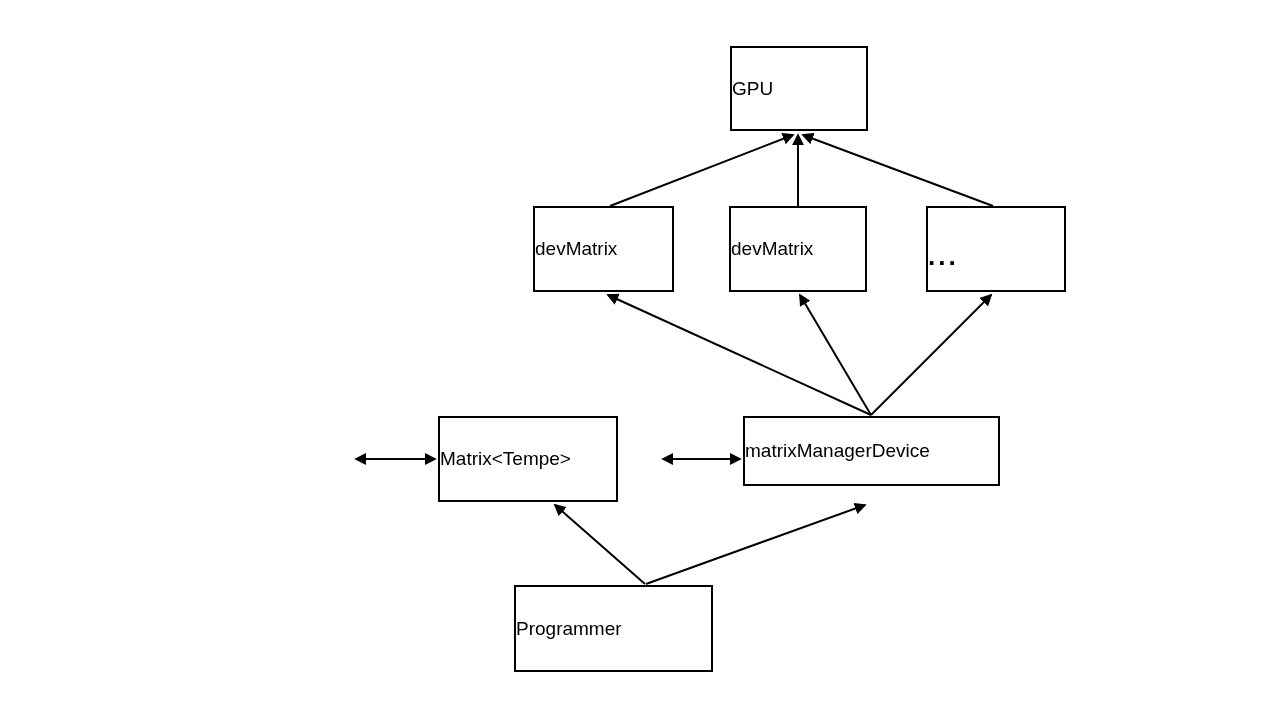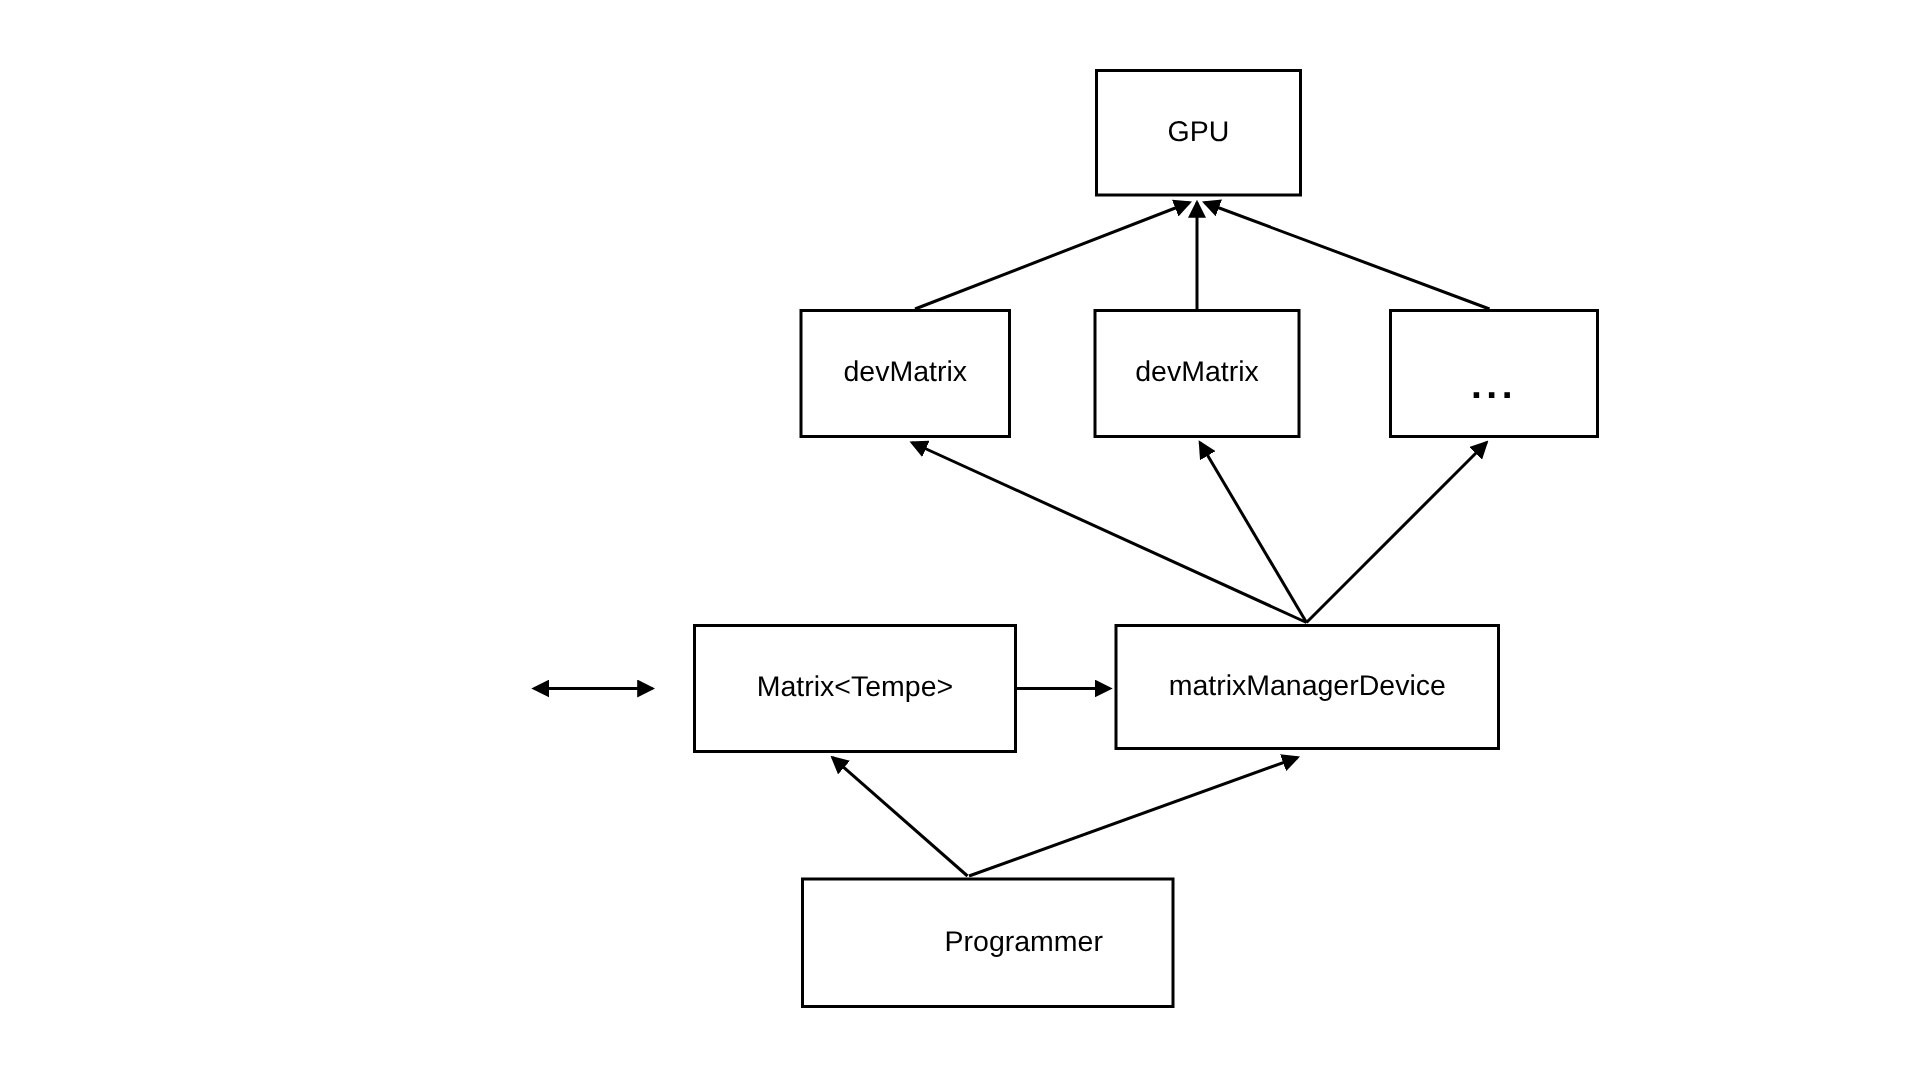--- a/index.html
+++ b/index.html
@@ -27,39 +27,39 @@
     stroke-width: 2;
   }
   .node {
     position: absolute;
     box-sizing: border-box;
     border: 2px solid #000000;
     background: #ffffff;
     color: #000000;
     display: flex;
     align-items: center;
-    justify-content: center;
+    justify-content: flex-start;
     font-size: 19px;
     text-align: center;
     white-space: nowrap;
   }
   .node.ellipsis {
     font-size: 26px;
     font-weight: bold;
     letter-spacing: 3px;
     padding-top: 14px; 
   }
   .n-gpu            { left: 730px; top: 46px;  width: 138px; height: 85px; }
   .n-devmatrix-left { left: 533px; top: 206px; width: 141px; height: 86px; }
   .n-devmatrix-mid  { left: 729px; top: 206px; width: 138px; height: 86px; }
   .n-devmatrix-more { left: 926px; top: 206px; width: 140px; height: 86px; }
   .n-cpu            { left: 213px; top: 416px; width: 140px; height: 86px; }
-  .n-matrix         { left: 438px; top: 416px; width: 216px; height: 86px; margin-left: 24px; }
-  .n-manager        { left: 743px; top: 416px; width: 257px; height: 84px; }
-  .n-programmer     { left: 534px; top: 585px; width: 249px; height: 87px; padding-left: 48px; }
+  .n-matrix         { left: 438px; top: 416px; width: 180px; height: 86px; }
+  .n-manager        { left: 743px; top: 416px; width: 257px; height: 70px; }
+  .n-programmer     { left: 514px; top: 585px; width: 199px; height: 87px; }
 </style>
 </head>
 <body>
 
 <div class="canvas">
 
   <svg class="edges" viewBox="0 0 1280 720" xmlns="http://www.w3.org/2000/svg">
     <defs>
       <marker id="ah-end" viewBox="0 0 10 10" refX="8.5" refY="5" markerWidth="12" markerHeight="12" markerUnits="userSpaceOnUse" orient="auto">
         <path d="M0,0 L10,5 L0,10 Z" fill="#000000"></path>

